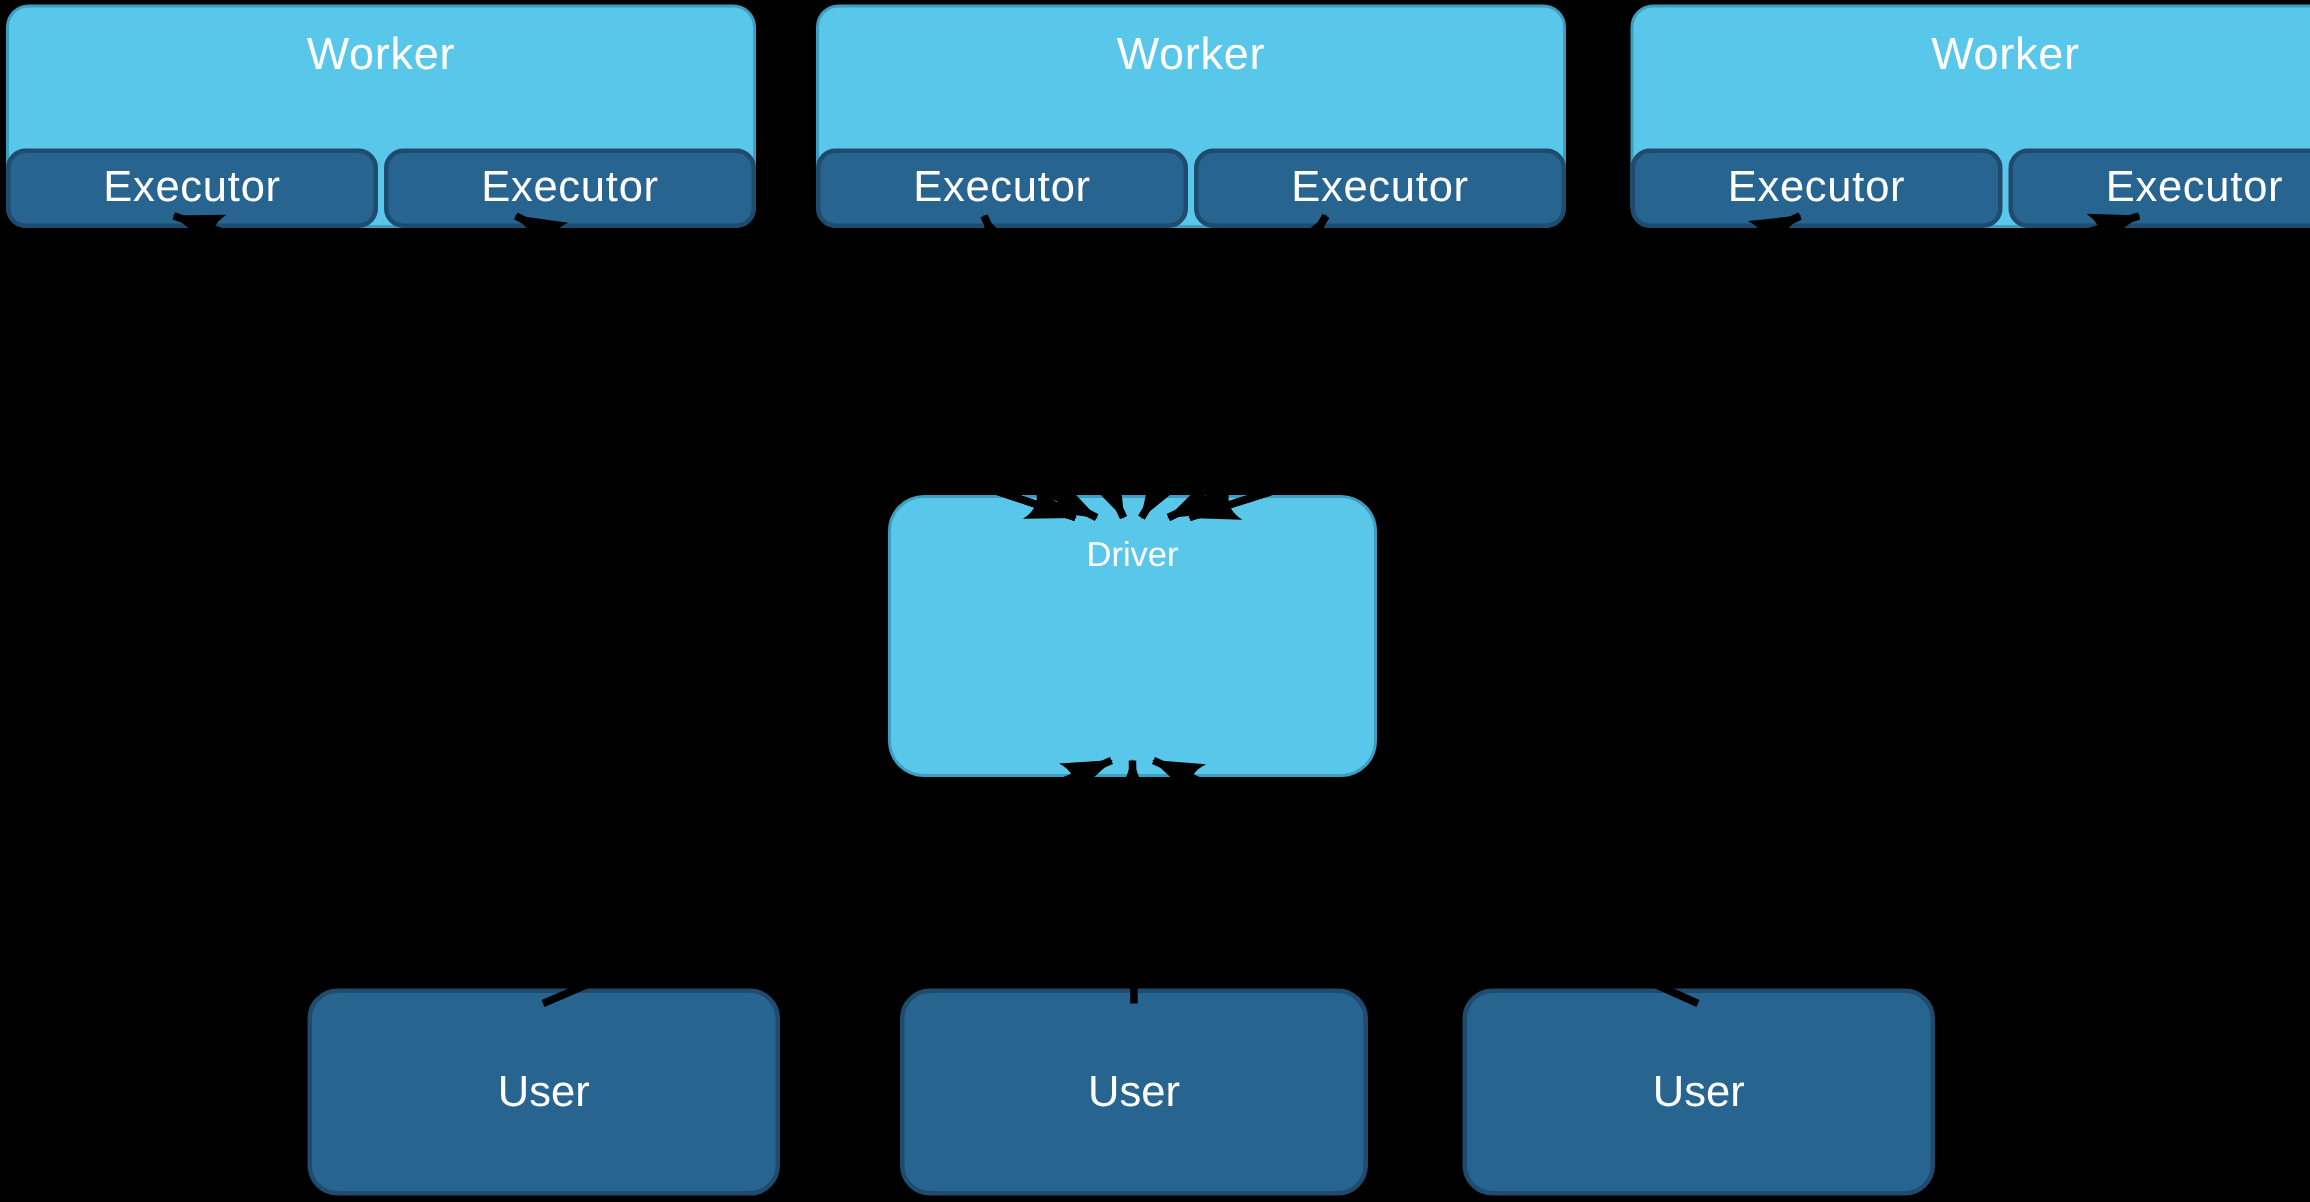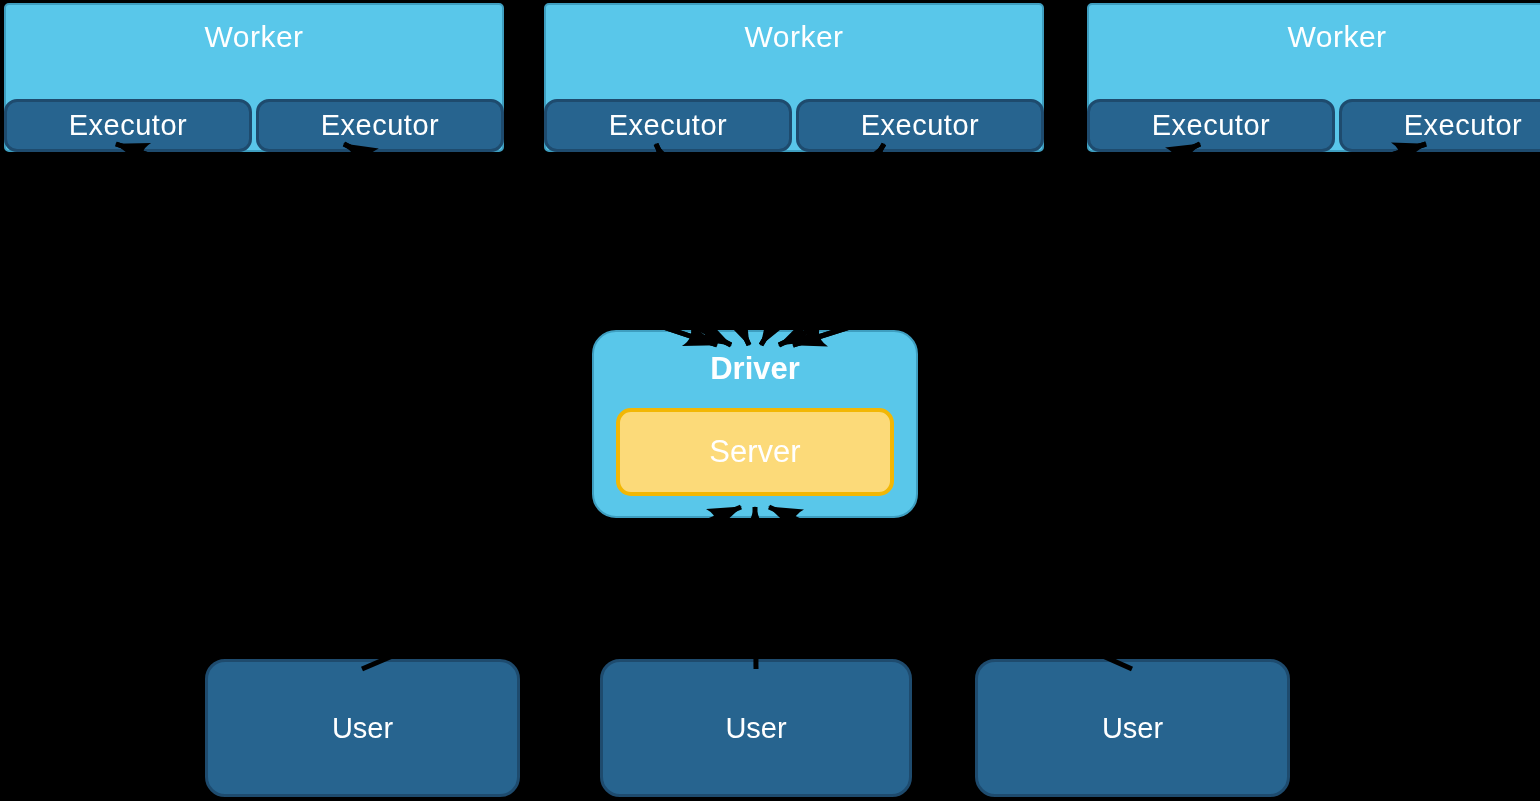--- a/index.html
+++ b/index.html
@@ -19,21 +19,21 @@
     width:1540px;height:801px;
     background:var(--background);
     overflow:hidden;
     font-family:"Liberation Sans", sans-serif;
     color:var(--text);
   }
   .worker{
     position:absolute;top:3px;width:500px;height:149px;
     background:var(--light-blue);
     border:2px solid var(--light-blue-border);
-    border-radius:5px;
+    border-radius:15px;
     box-sizing:border-box;
     display:flex;flex-direction:column;
   }
   .worker-label{
     height:63px;display:flex;align-items:center;justify-content:center;
     font-size:30px;letter-spacing:0.5px;
   }
   .executor-row{
     flex:1;display:flex;gap:4px;
     margin:-2px; 
@@ -49,22 +49,21 @@
   }
   #driver{
     position:absolute;left:592px;top:330px;width:326px;height:188px;
     background:var(--light-blue);
     border:2px solid var(--light-blue-border);
     border-radius:24px;
     box-sizing:border-box;
   }
   .driver-label{
     height:74px;display:flex;align-items:center;justify-content:center;
-    font-size:31px;
-    font-weight:bold;
+    font-size:23px;
   }
   #server{
     position:absolute;left:22px;right:22px;top:76px;height:88px;
     background:var(--yellow);
     border:4px solid var(--yellow-border);
     border-radius:15px;
     box-sizing:border-box;
     display:flex;align-items:center;justify-content:center;
     font-size:31px;
   }
@@ -108,21 +107,20 @@
   <div class="worker" style="left:1087px">
     <div class="worker-label">Worker</div>
     <div class="executor-row">
       <div class="executor">Executor</div>
       <div class="executor">Executor</div>
     </div>
   </div>
 
   <div id="driver">
     <div class="driver-label">Driver</div>
-    <div id="server">Server</div>
   </div>
 
   <div class="user" style="left:205px;width:315px">User</div>
   <div class="user" style="left:600px;width:312px">User</div>
   <div class="user" style="left:975px;width:315px">User</div>
 
   <svg id="arrow-layer" viewBox="0 0 1540 801">
     <defs>
       <marker id="ah" markerUnits="userSpaceOnUse" markerWidth="36" markerHeight="26" refX="33" refY="12" orient="auto">
         <path class="arrowhead" d="M0,0 L34,12 L0,24 Q10,12 0,0 Z"></path>

